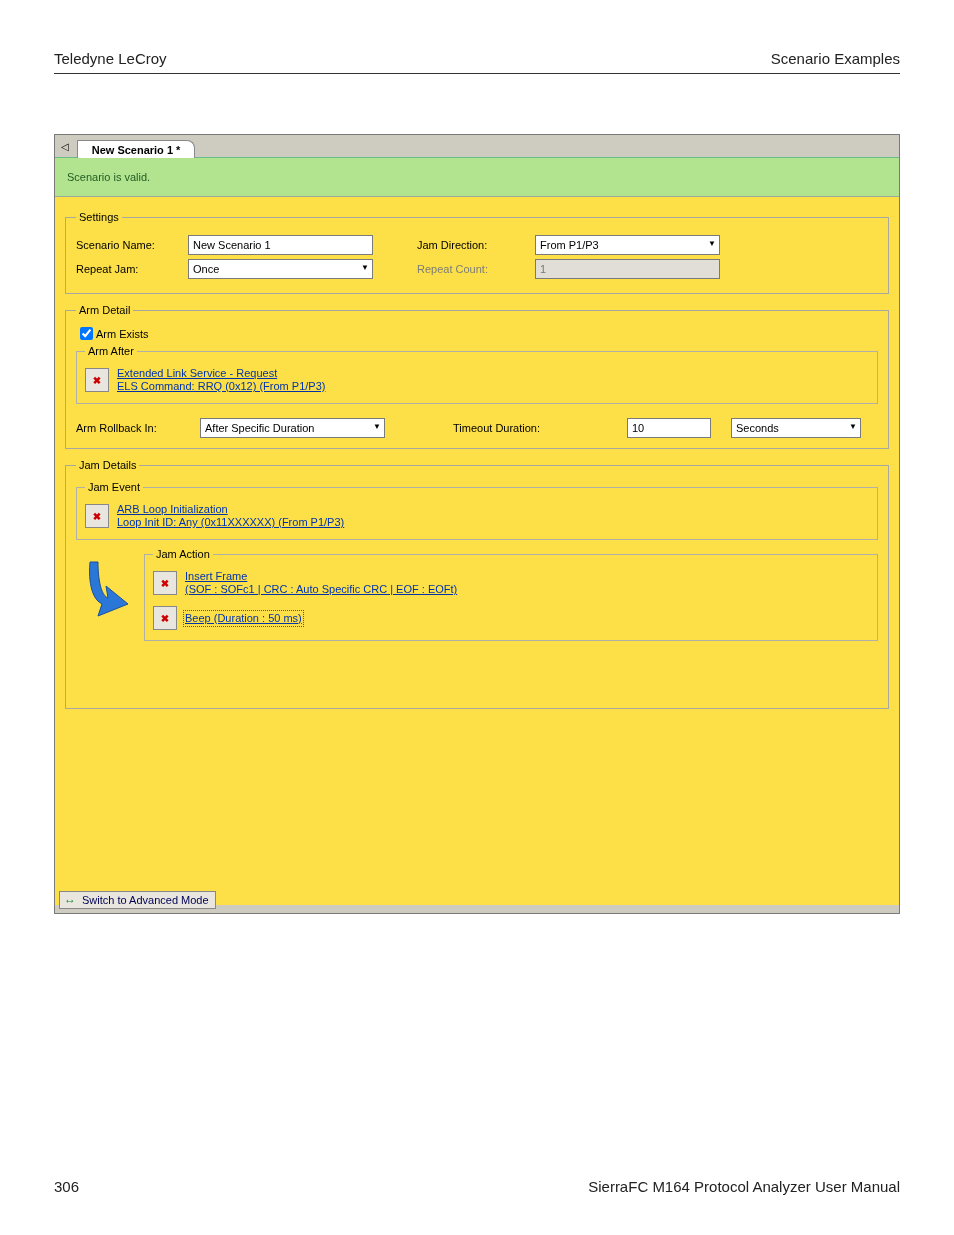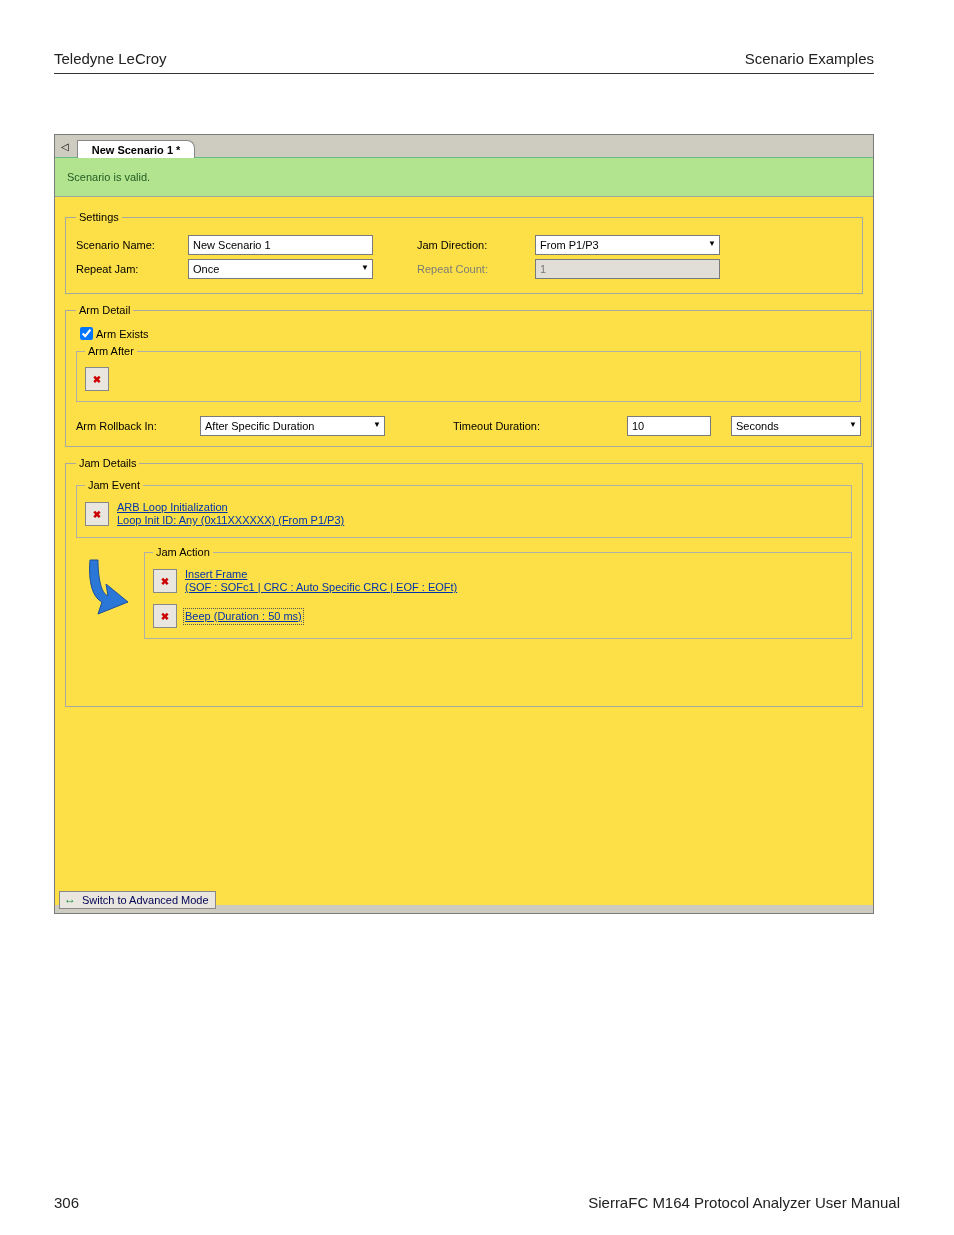--- a/index.html
+++ b/index.html
@@ -7,35 +7,35 @@
     margin: 0; padding: 0;
     font-family: "Segoe UI", Tahoma, Arial, sans-serif;
     font-size: 11px;
     background: #fff;
     color: #000;
   }
   .page {
     width: 954px;
     height: 1235px;
     position: relative;
-    padding: 50px 80px 40px 54px;
+    padding: 50px 54px 40px 54px;
   }
   .doc-header {
     display: flex;
     justify-content: space-between;
     font-size: 15px;
     color: #222;
     border-bottom: 1px solid #333;
     padding-bottom: 6px;
     margin-bottom: 60px;
     font-family: "Segoe UI", "Myriad Pro", sans-serif;
   }
   .doc-footer {
     position: absolute;
-    left: 54px; right: 54px; bottom: 24px;
+    left: 54px; right: 54px; bottom: 40px;
     display: flex;
     justify-content: space-between;
     font-size: 15px;
     color: #222;
     font-family: "Segoe UI", "Myriad Pro", sans-serif;
   }
 
   .app {
     border: 1px solid #7a7a7a;
     background: #ceccc1;
@@ -284,20 +284,24 @@
         <label class="check">
           <input type="checkbox" checked="" style="">
           <span>Arm Exists</span>
         </label>
 
         <fieldset class="inner">
           <legend>Arm After</legend>
           <div class="event-box">
             <div class="icon-btn">
               <span class="x">✖</span>
+            </div>
+            <div>
+              <div class="link">Extended Link Service - Request</div>
+              <div class="link">ELS Command: RRQ (0x12) (From P1/P3)</div>
             </div>
           </div>
         </fieldset>
 
         <div class="arm-row2">
           <span class="label">Arm Rollback In:</span>
           <span class="sel-wrap">
             <input class="text" style="width: 185px;" value="After Specific Duration">
           </span>
           <span style="width:28px"></span>

